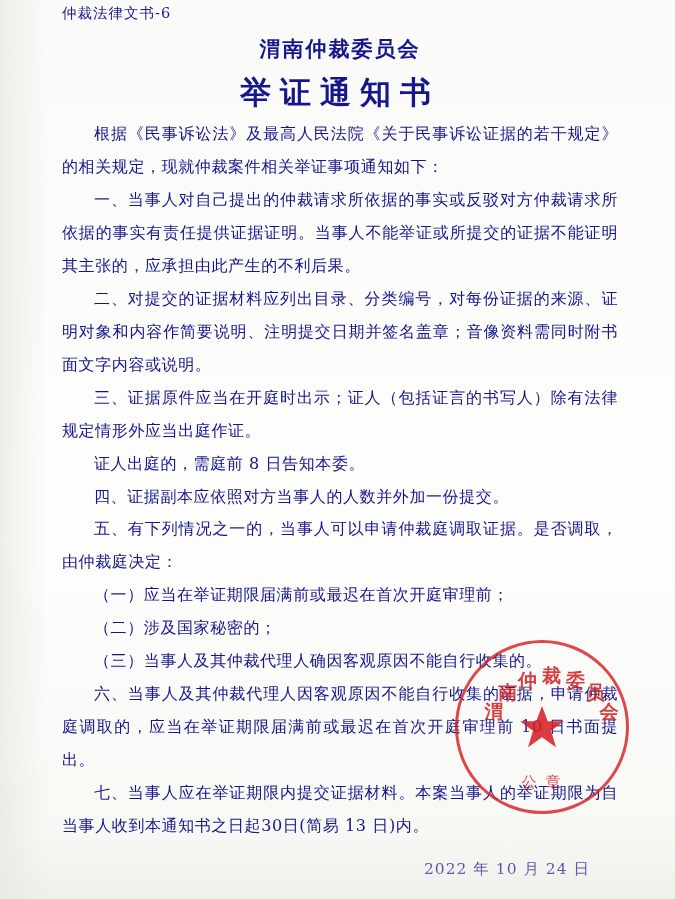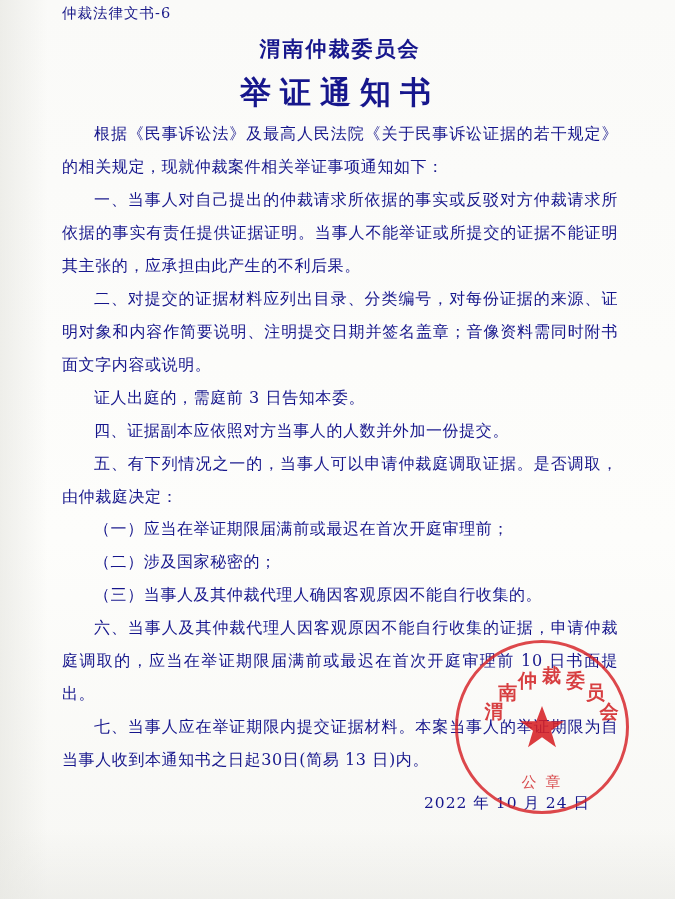--- a/index.html
+++ b/index.html
@@ -176,21 +176,22 @@
 
     <div class="title-block">
       <div class="title-main">渭南仲裁委员会</div>
       <div class="title-sub">举证通知书</div>
     </div>
 
 
     <p class="para">根据《民事诉讼法》及最高人民法院《关于民事诉讼证据的若干规定》的相关规定，现就仲裁案件相关举证事项通知如下：</p>
     <p class="para">一、当事人对自己提出的仲裁请求所依据的事实或反驳对方仲裁请求所依据的事实有责任提供证据证明。当事人不能举证或所提交的证据不能证明其主张的，应承担由此产生的不利后果。</p>
     <p class="para">二、对提交的证据材料应列出目录、分类编号，对每份证据的来源、证明对象和内容作简要说明、注明提交日期并签名盖章；音像资料需同时附书面文字内容或说明。</p>
-    <p class="para">证人出庭的，需庭前 3 日告知本委。</p>
+    <p class="para">三、证据原件应当在开庭时出示；证人（包括证言的书写人）除有法律规定情形外应当出庭作证。</p>
+    <p class="para">证人出庭的，需庭前 8 日告知本委。</p>
     <p class="para">四、证据副本应依照对方当事人的人数并外加一份提交。</p>
     <p class="para">五、有下列情况之一的，当事人可以申请仲裁庭调取证据。是否调取，由仲裁庭决定：</p>
     <p class="para">（一）应当在举证期限届满前或最迟在首次开庭审理前；</p>
     <p class="para">（二）涉及国家秘密的；</p>
     <p class="para">（三）当事人及其仲裁代理人确因客观原因不能自行收集的。</p>
     <p class="para">六、当事人及其仲裁代理人因客观原因不能自行收集的证据，申请仲裁庭调取的，应当在举证期限届满前或最迟在首次开庭审理前 10 日书面提出。</p>
 
     <p class="para"><span>七、当事人应在举证期限内提交证据材料。本案当事人的举证期限为自当事人收到本通知书之日起</span><span class="u">30</span><span>日(简易 13 日)内。</span></p>
 
     <div class="sign-date">2022 年 10 月 24 日</div>

